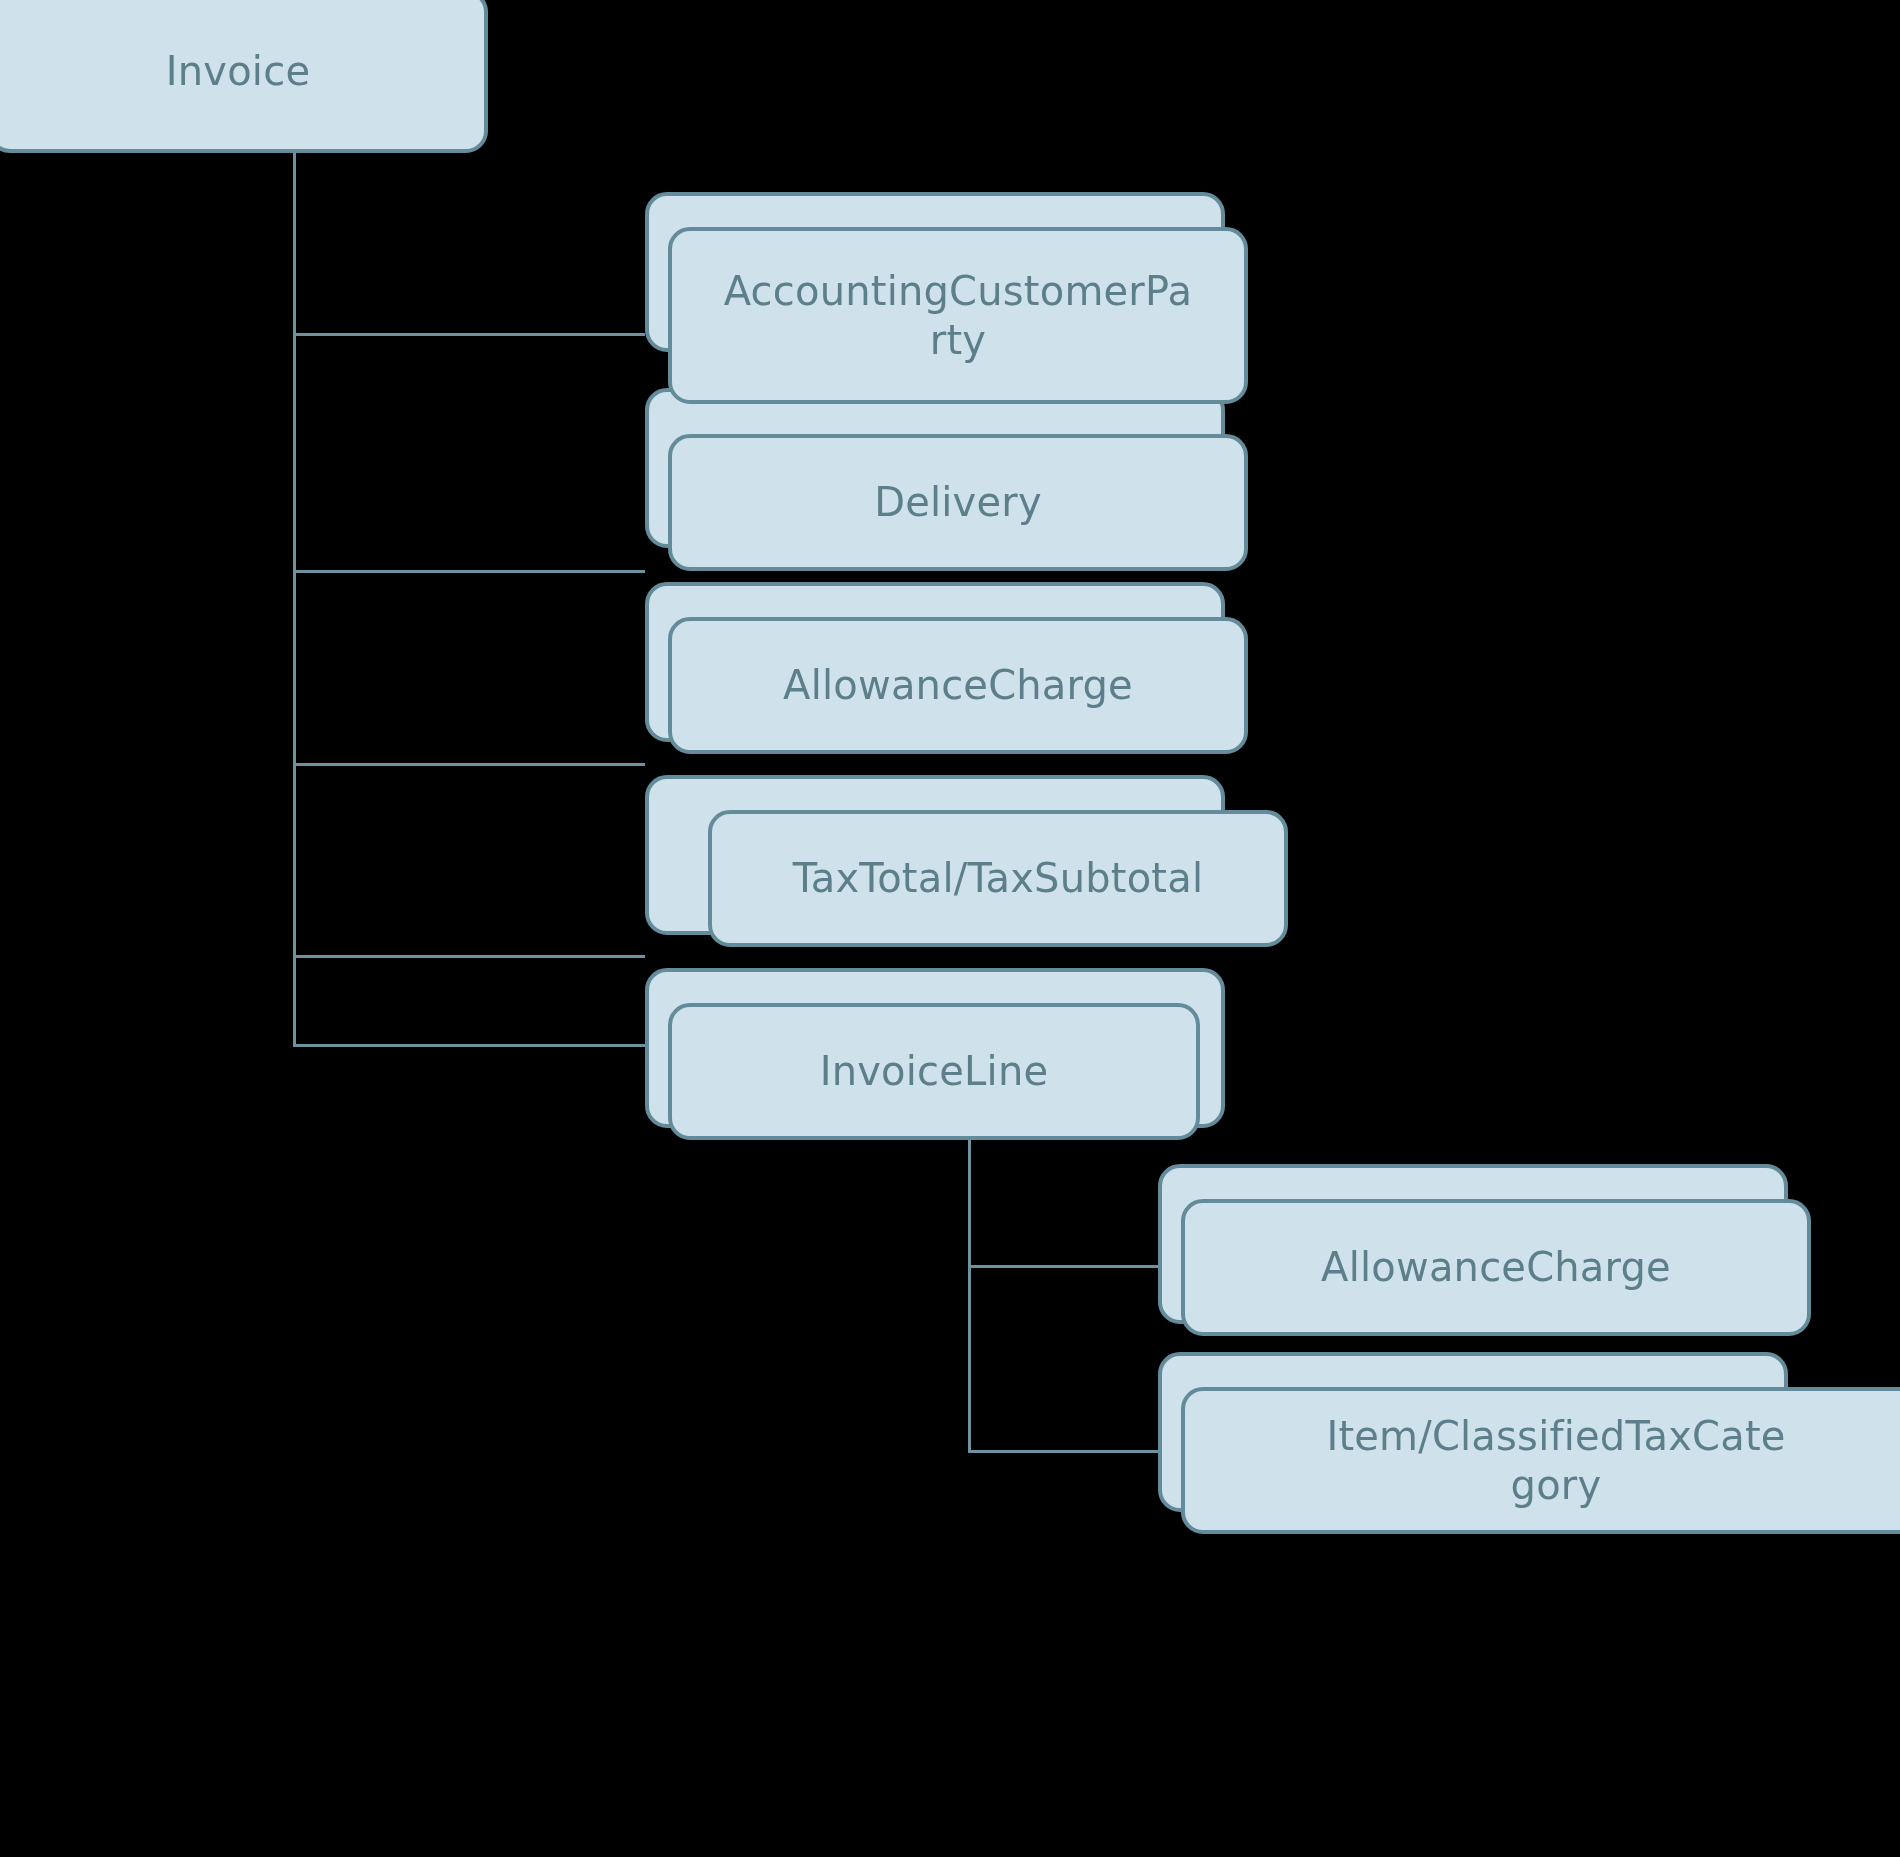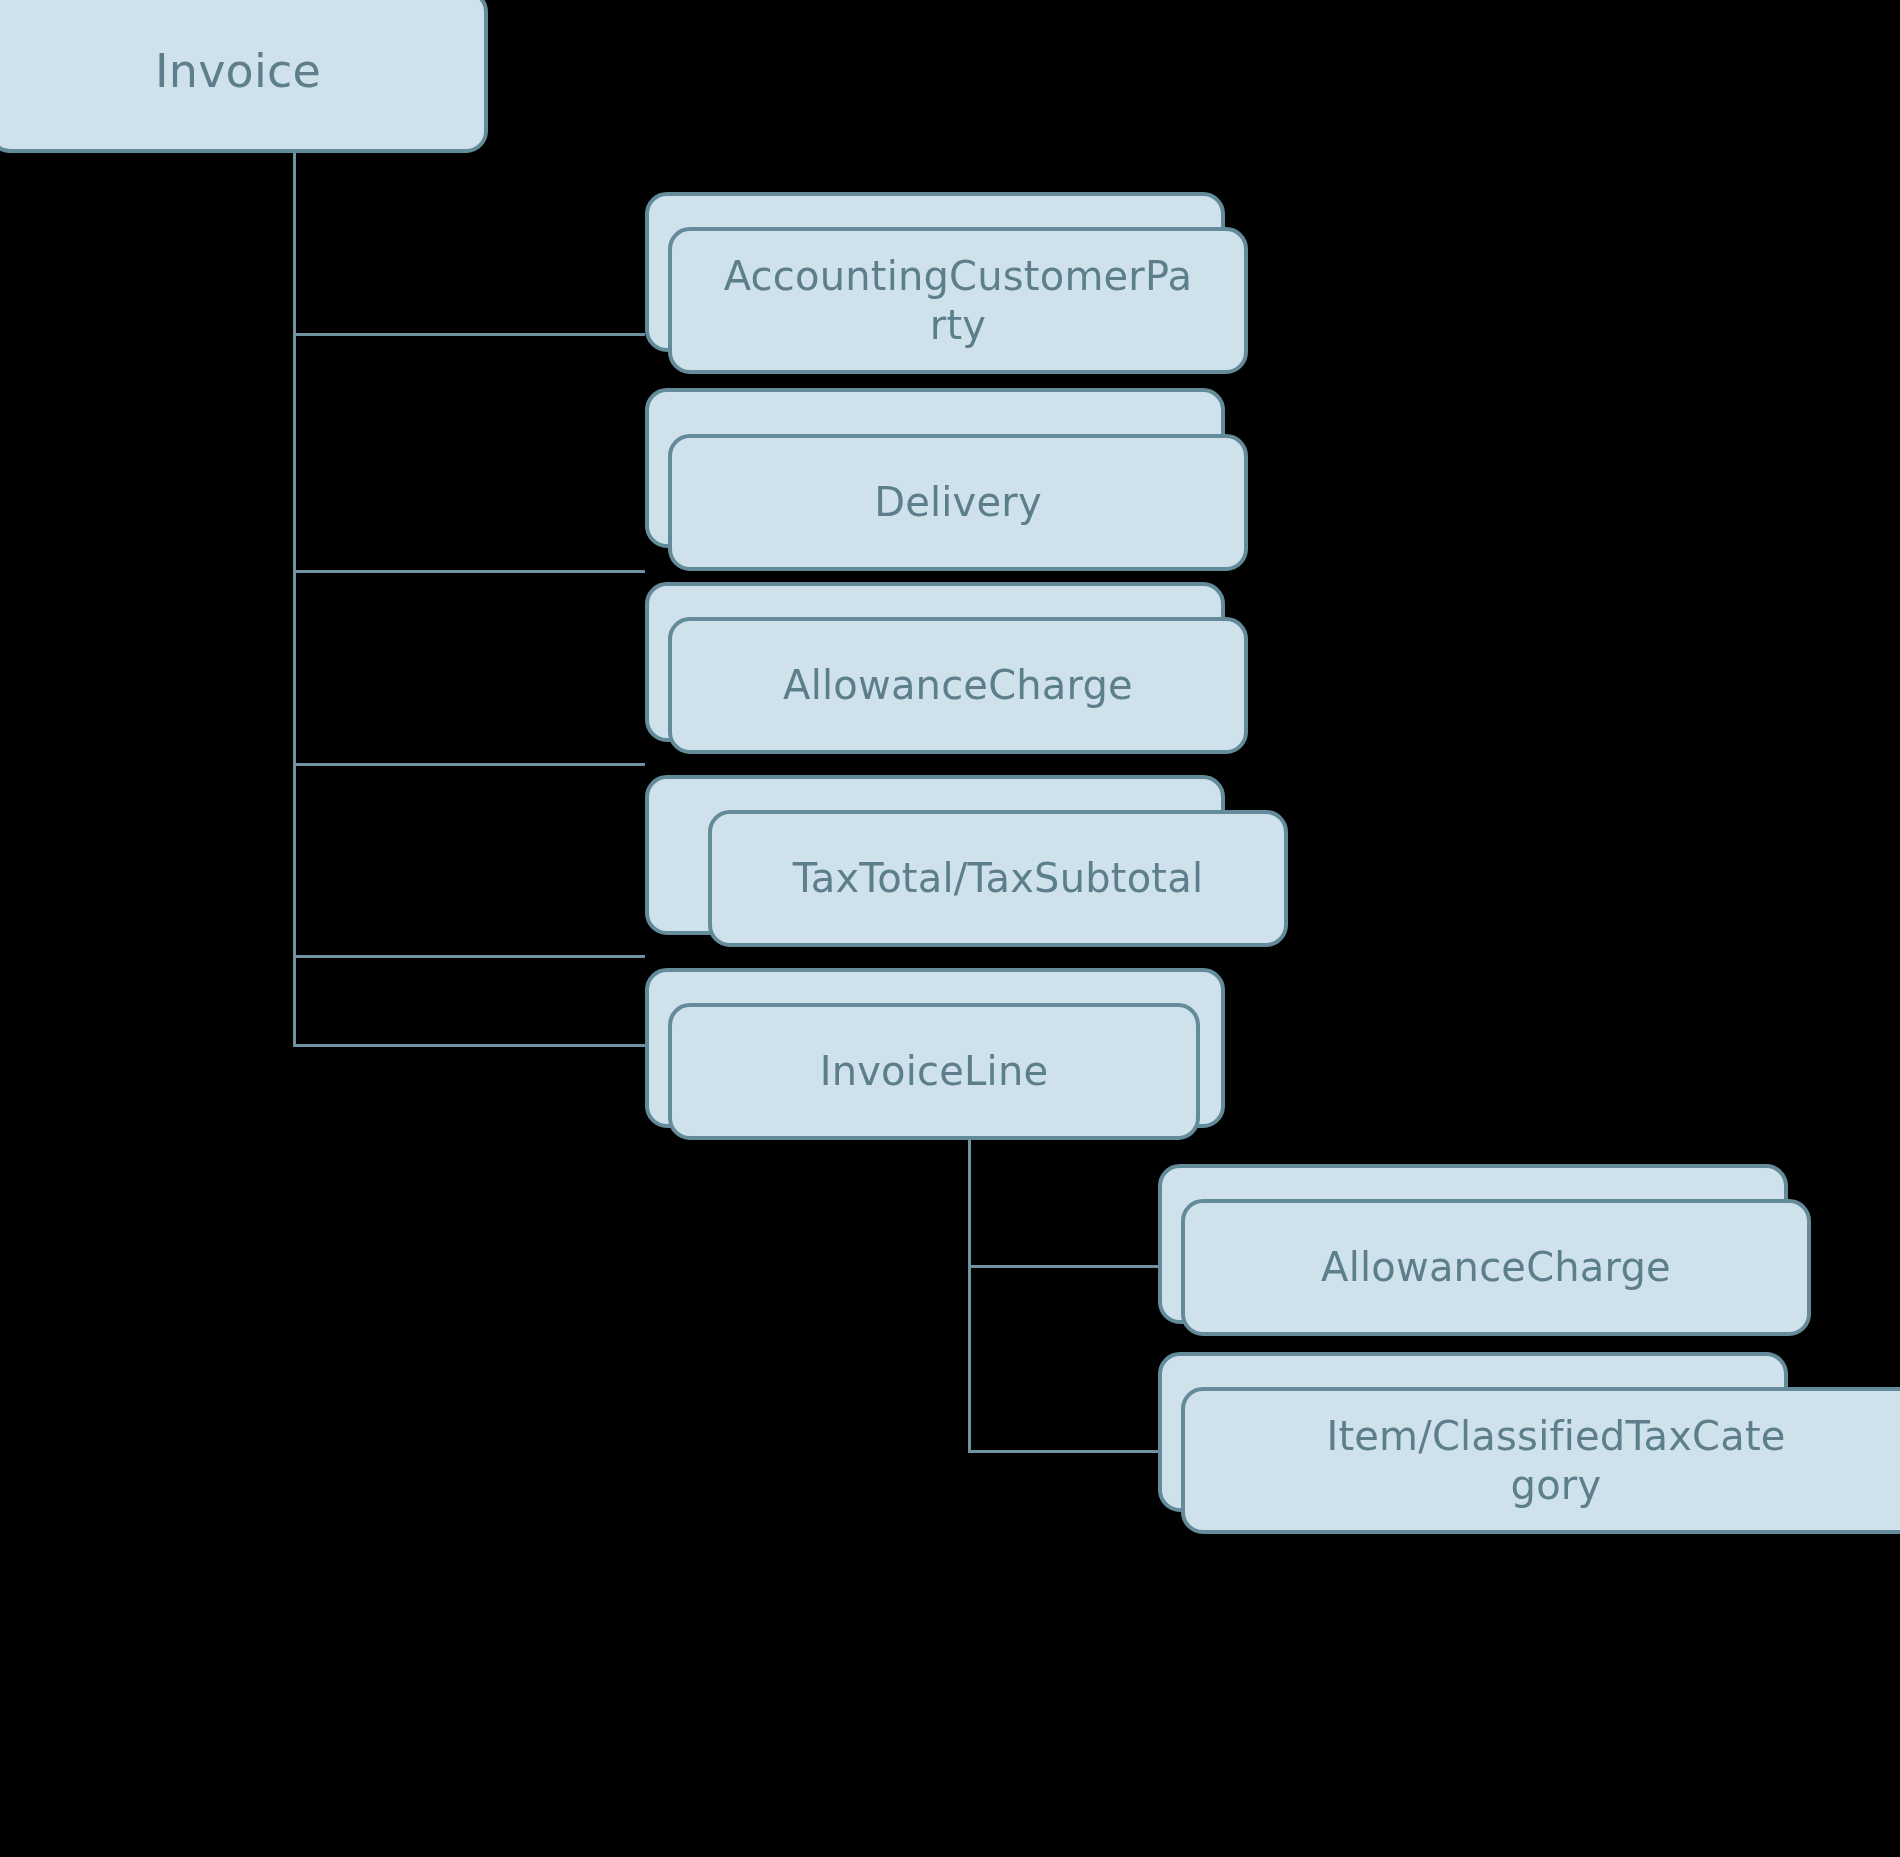--- a/index.html
+++ b/index.html
@@ -38,21 +38,21 @@
     color:#5d7f8c;
     font-size:40px;
     font-weight:400;
     line-height:1.22;
     letter-spacing:.2px;
     padding:0 14px;
     white-space:pre-line;
   }
   
   .root .card.front{border-radius:22px;}
-  .root .label{font-size:46px;}
+  .root .label{font-size:40px;}
 </style>
 </head>
 <body>
 
 <div id="canvas">
 
   <div class="line v" style="left:293px; top:151px; height:895px;"></div>
 
   <div class="line h" style="left:293px; top:333px; width:352px;"></div>
 
@@ -71,21 +71,21 @@
   <div class="line h" style="left:968px; top:1450px; width:190px;"></div>
 
   <div class="node root">
     <div class="card front" style="left:-12px; top:-10px; width:500px; height:163px;">
       <span class="label">Invoice</span>
     </div>
   </div>
 
   <div class="node">
     <div class="card back" style="left:645px; top:192px; width:580px; height:160px;"></div>
-    <div class="card front" style="left:668px; top:227px; width:580px; height:147px;">
+    <div class="card front" style="left:668px; top:227px; width:580px; height:177px;">
       <span class="label">AccountingCustomerPa
 rty</span>
     </div>
   </div>
 
   <div class="node">
     <div class="card back" style="left:645px; top:388px; width:580px; height:160px;"></div>
     <div class="card front" style="left:668px; top:434px; width:580px; height:137px;">
       <span class="label">Delivery</span>
     </div>

